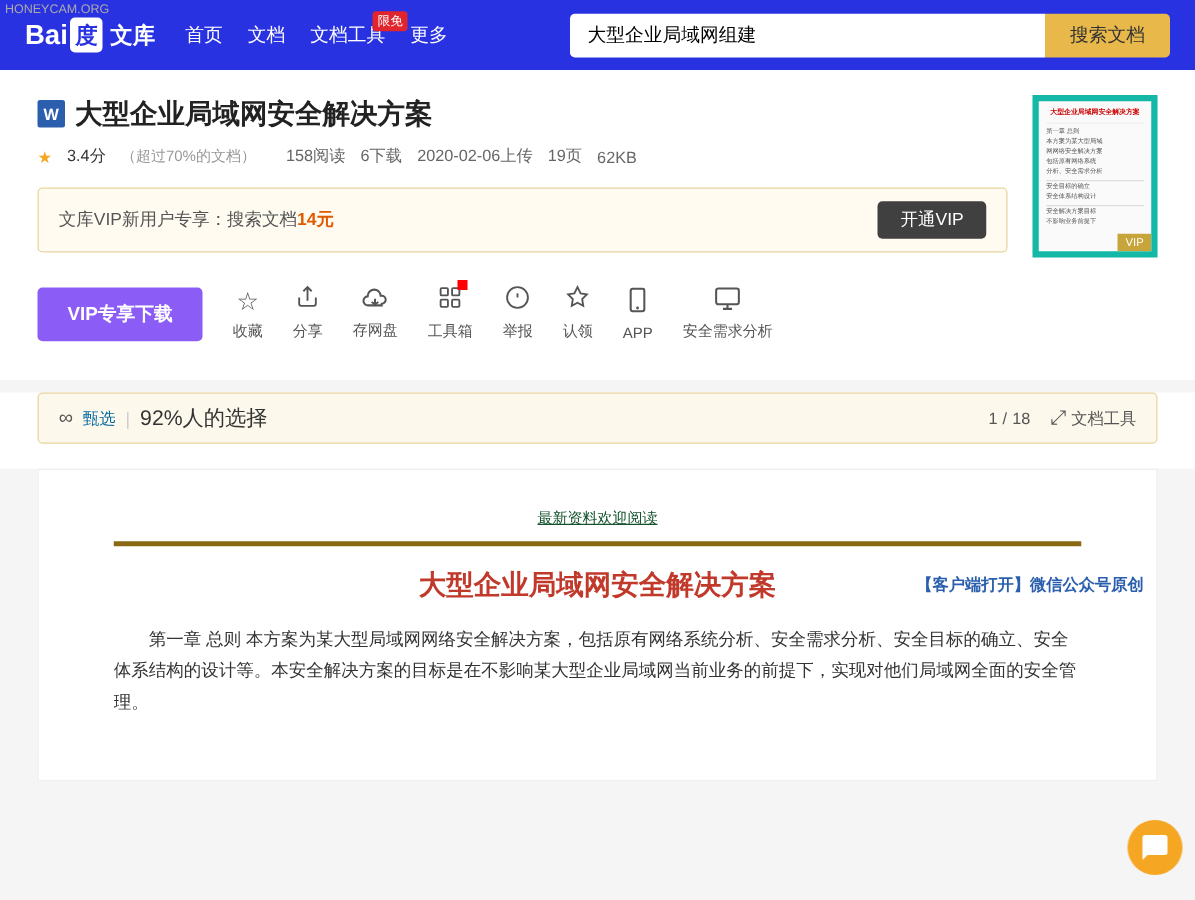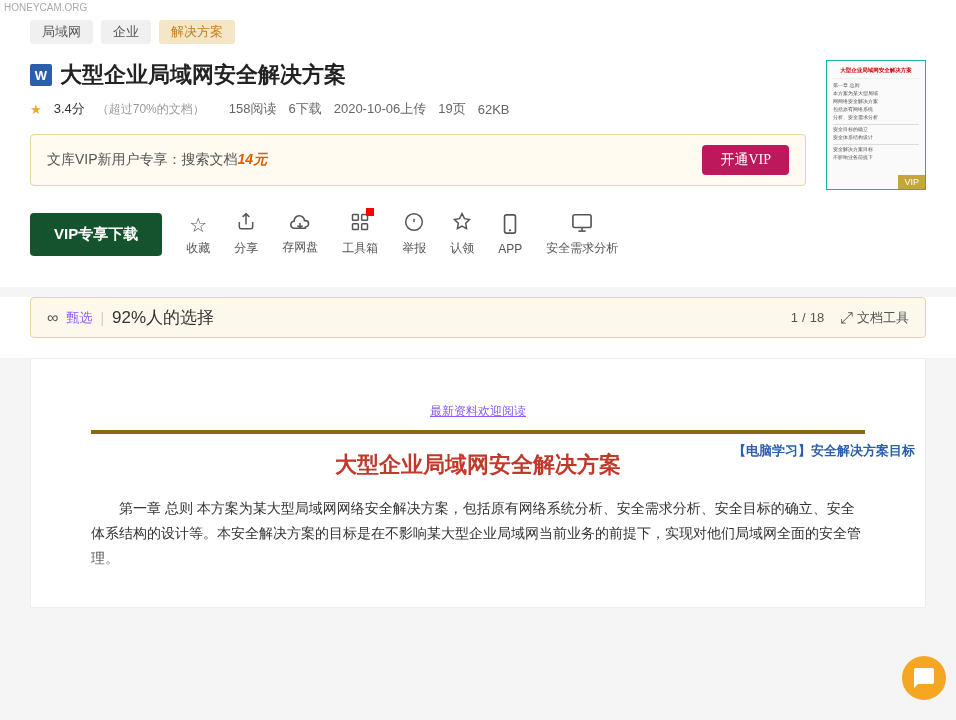--- a/index.html
+++ b/index.html
@@ -164,21 +164,21 @@
       font-size: 12px;
     }
     .meta-divider {
       color: #ccc;
     }
 
     
     .doc-thumbnail {
       width: 100px;
       height: 130px;
-      border: 1px solid #14b8a6;
+      border: 5px solid #14b8a6;
       background: #fafafa;
       flex-shrink: 0;
       margin-left: 20px;
       position: relative;
       overflow: hidden;
     }
     .thumbnail-inner {
       padding: 6px;
       font-size: 6px;
       color: #555;
@@ -218,42 +218,41 @@
       gap: 10px;
     }
     .vip-banner-text {
       font-size: 14px;
       color: #555;
       flex: 1;
     }
     .vip-banner-text .price {
       color: #e05a00;
       font-weight: bold;
-      font-style: italic;
     }
     .vip-open-btn {
-      background: #be185d;
+      background: #404040;
       color: white;
       border: none;
       padding: 6px 18px;
       border-radius: 4px;
       cursor: pointer;
       font-size: 14px;
-      font-family: Liberation Serif, serif;
+      font-family: Liberation Sans, sans-serif;
     }
 
     
     .action-bar {
       display: flex;
       align-items: center;
       gap: 24px;
       padding: 10px 0;
     }
     .vip-download-btn {
-      background: #14532d;
+      background: #8b5cf6;
       color: white;
       border: none;
       padding: 12px 24px;
       border-radius: 4px;
       cursor: pointer;
       font-size: 15px;
       font-family: 'Microsoft YaHei', Arial, sans-serif;
       font-weight: bold;
       text-align: right;
     }
@@ -286,21 +285,21 @@
       display: flex;
       align-items: center;
       gap: 8px;
     }
     .quality-icon {
       font-size: 16px;
       color: #555;
     }
     .quality-text {
       font-size: 13px;
-      color: #8b5cf6;
+      color: #0369a1;
     }
     .quality-percent {
       color: #333;
       font-size: 17px;
     }
     .quality-right {
       display: flex;
       align-items: center;
       gap: 16px;
       font-size: 13px;
@@ -327,25 +326,24 @@
     .doc-preview {
       background: white;
       border: 1px solid #eee;
       min-height: 250px;
       padding: 30px 60px;
       position: relative;
       overflow: hidden;
     }
     .preview-watermark-top {
       font-size: 12px;
-      color: #8b5cf6;
+      color: #14532d;
       text-align: center;
       margin-bottom: 10px;
       text-decoration: underline;
-      margin-top: 14px;
     }
     .preview-doc-line {
       border-top: 3px solid #8b6914;
       border-bottom: 1px solid #8b6914;
       margin-bottom: 16px;
       padding: 0;
     }
     .preview-main-title {
       text-align: center;
       font-size: 22px;
@@ -407,43 +405,58 @@
       font-size: 20px;
       cursor: pointer;
     }
   </style>
 </head>
 <body>
 
 <div style="position:relative;">
   <span style="position:absolute;top:2px;left:4px;font-size:10px;color:#aaa;z-index:100;">HONEYCAM.ORG</span>
 
+  <nav class="navbar">
+    <div class="navbar-logo">
+      <span style="color:white;font-size:22px;font-weight:900;">Bai</span>
+      <span class="logo-baidu">度</span>
+      <span class="logo-text">文库</span>
+    </div>
+    <div class="nav-links">
+      <a class="nav-link">首页</a>
+      <a class="nav-link">文档</a>
+      <div class="nav-badge-wrap">
+        <a class="nav-link">文档工具</a>
+        <span class="nav-badge">限免</span>
+      </div>
+      <a class="nav-link">更多</a>
+    </div>
+    <div class="search-bar">
+      <input class="search-input" type="text" value="大型企业局域网组建" style="">
+      <button class="search-btn">搜索文档</button>
+    </div>
+  </nav>
 
   <div class="main-content">
 
-    <div class="breadcrumbs">
-      <span class="breadcrumb-tag">局域网</span>
-      <span class="breadcrumb-tag">企业</span>
-      <span class="breadcrumb-tag active">解决方案</span>
-    </div>
 
     <div class="doc-header">
       <div class="doc-title-area">
         <div class="doc-title">
           <span class="word-icon">W</span>
           <span class="doc-title-text">大型企业局域网安全解决方案</span>
         </div>
         <div class="doc-meta">
           <span class="rating-star">★</span>
           <span class="rating-text">3.4分</span>
           <span class="rating-sub">（超过70%的文档）</span>
           <span class="meta-divider"> </span>
           <span>158阅读</span>
           <span>6下载</span>
-          <span>2020-10-06上传</span>
+          <span>2020-02-06上传</span>
           <span>19页</span>
           <span>62KB</span>
         </div>
 
         <div class="vip-banner">
           <span class="vip-banner-text">
             <span>文库VIP新用户专享：搜索文档</span><span class="price">14元</span>
           </span>
           <button class="vip-open-btn">开通VIP</button>
         </div>
@@ -569,21 +582,21 @@
     </div>
   </div>
 
   <div style="padding: 0 30px 20px; background:#f5f5f5;">
     <div class="doc-preview">
       <div class="preview-watermark-top">最新资料欢迎阅读</div>
       <div class="preview-doc-line"></div>
       <div class="preview-main-title">大型企业局域网安全解决方案</div>
       <div class="preview-body">第一章  总则  本方案为某大型局域网网络安全解决方案，包括原有网络系统分析、安全需求分析、安全目标的确立、安全体系结构的设计等。本安全解决方案的目标是在不影响某大型企业局域网当前业务的前提下，实现对他们局域网全面的安全管理。</div>
 
-      <div class="overlay-watermark">【电脑学习】安全解决方案目标</div>
+      <div class="overlay-watermark">【客户端打开】微信公众号原创</div>
 
       <div class="preview-fade"></div>
     </div>
   </div>
 
   <div class="corner-badge" style="position:fixed;bottom:20px;right:10px;">
     <svg width="24" height="24" viewBox="0 0 24 24" fill="white">
         <path d="M20 2H4c-1.1 0-2 .9-2 2v18l4-4h14c1.1 0 2-.9 2-2V4c0-1.1-.9-2-2-2z"></path>
       </svg>
   </div>

